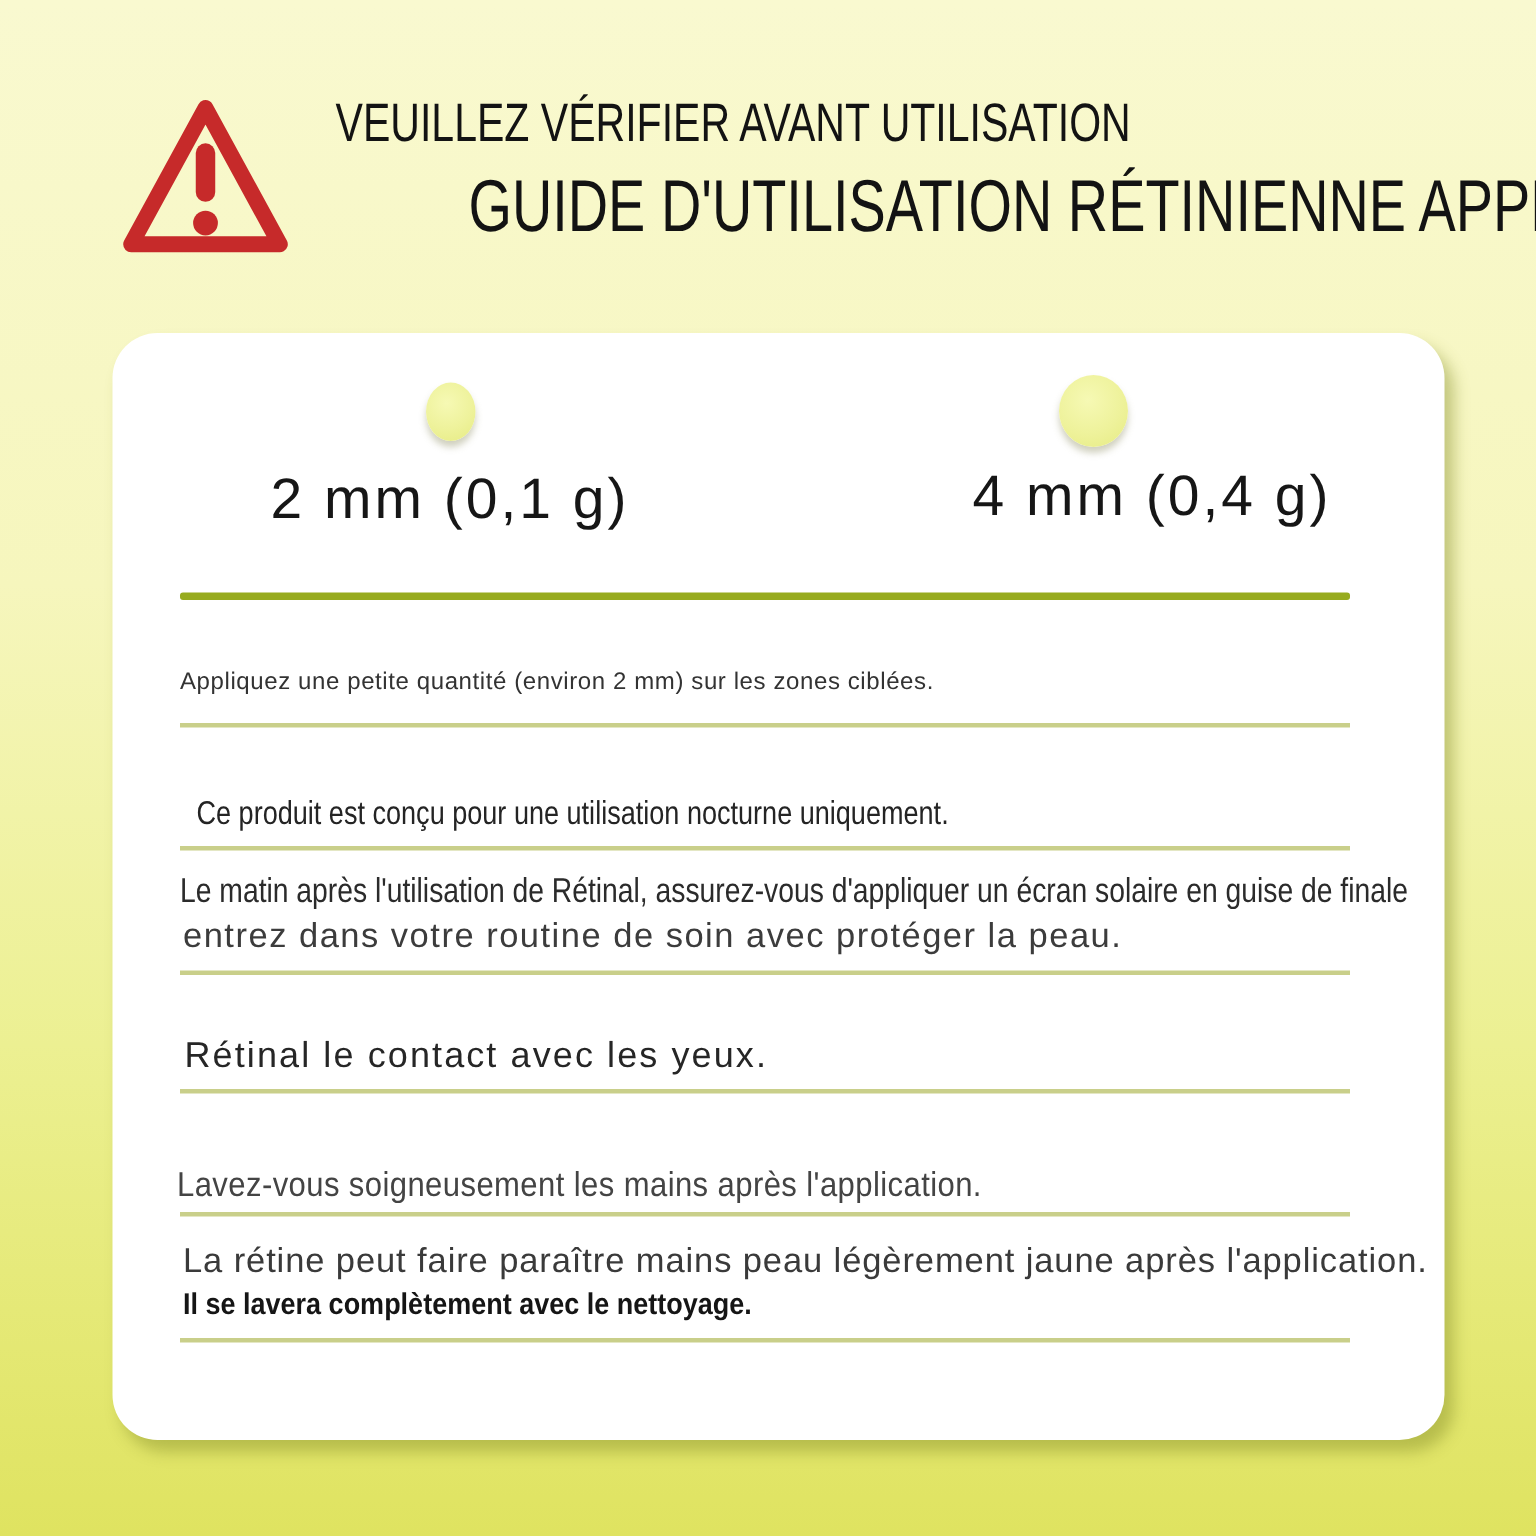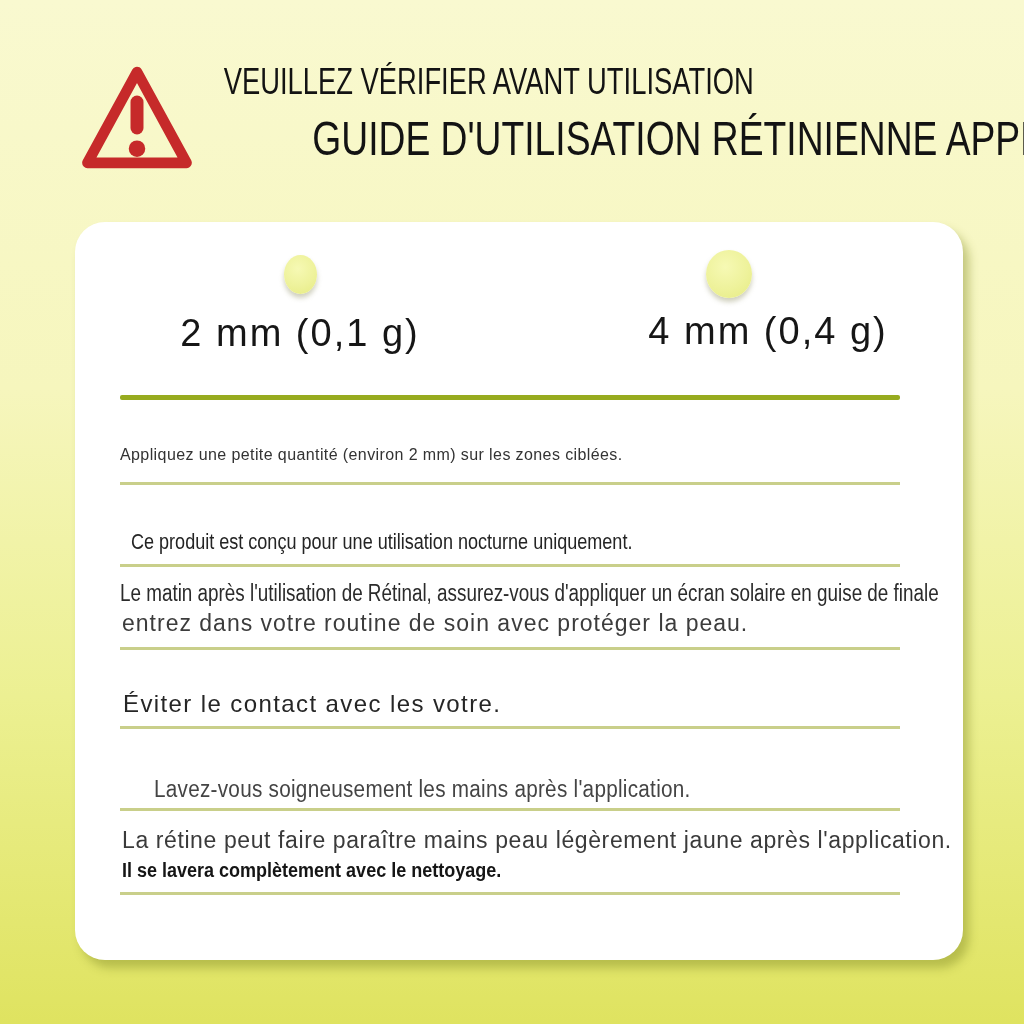--- a/index.html
+++ b/index.html
@@ -46,21 +46,21 @@
   .ins{color:#333;line-height:1;white-space:nowrap;}
   .i1{left:120px;top:447px;font-size:16px;letter-spacing:0.4px;}
   .u1{top:482px;}
   .i2{left:118px;top:531px;font-size:22px;color:#242424;margin-left:13px;}
   .u2{top:564px;}
   .i3a{left:120px;top:582px;font-size:23px;color:#2b2b2b;}
   .i3b{left:122px;top:612px;font-size:23px;letter-spacing:1px;color:#3c3c3c;}
   .u3{top:647px;}
   .i4{left:123px;top:692px;font-size:24px;letter-spacing:1.4px;color:#262626;}
   .u4{top:726px;}
-  .i5{left:118px;top:778px;font-size:23px;letter-spacing:0.3px;color:#444;margin-left:36px;}
+  .i5{left:118px;top:778px;font-size:23px;letter-spacing:0.3px;color:#444;}
   .u5{top:808px;}
   .i6a{left:122px;top:829px;font-size:23px;letter-spacing:0.6px;color:#3a3a3a;}
   .i6b{left:122px;top:860px;font-size:20px;font-weight:600;color:#151515;}
   .u6{top:892px;}
 </style>
 </head>
 <body>
 
 <div class="stage">
 
@@ -96,21 +96,21 @@
     <span class="cond82">Ce produit est conçu pour une utilisation nocturne uniquement.</span>
   </div>
   <div class="abs rule-thin u2"></div>
 
   <div class="abs ins i3a">
     <span class="cond82">Le matin après l'utilisation de Rétinal, assurez-vous d'appliquer un écran solaire en guise de finale</span>
   </div>
   <div class="abs ins i3b">entrez dans votre routine de soin avec protéger la peau.</div>
   <div class="abs rule-thin u3"></div>
 
-  <div class="abs ins i4">Éviter le contact avec les votre.</div>
+  <div class="abs ins i4">Rétinal le contact avec les yeux.</div>
   <div class="abs rule-thin u4"></div>
 
   <div class="abs ins i5">
     <span class="cond90">Lavez-vous soigneusement les mains après l'application.</span>
   </div>
   <div class="abs rule-thin u5"></div>
 
   <div class="abs ins i6a">La rétine peut faire paraître mains peau légèrement jaune après l'application.</div>
   <div class="abs ins i6b">
     <span class="cond90">Il se lavera complètement avec le nettoyage.</span>

